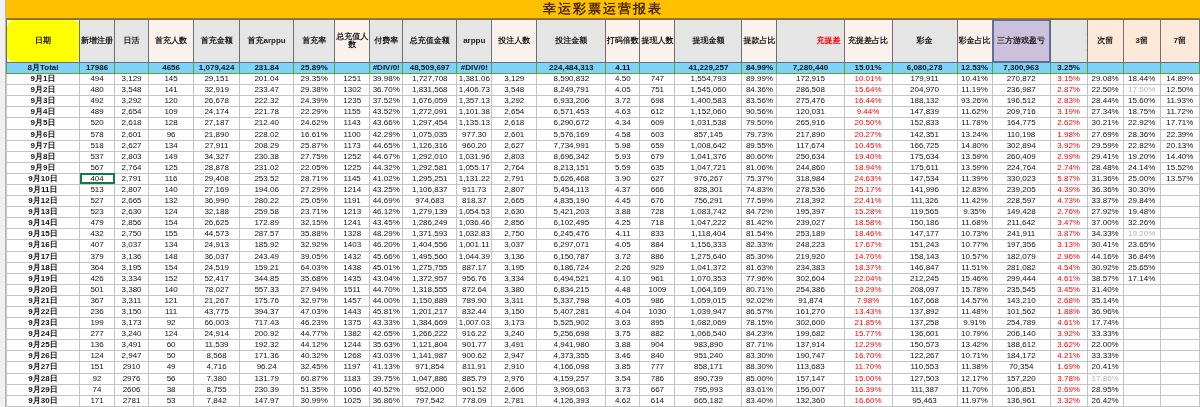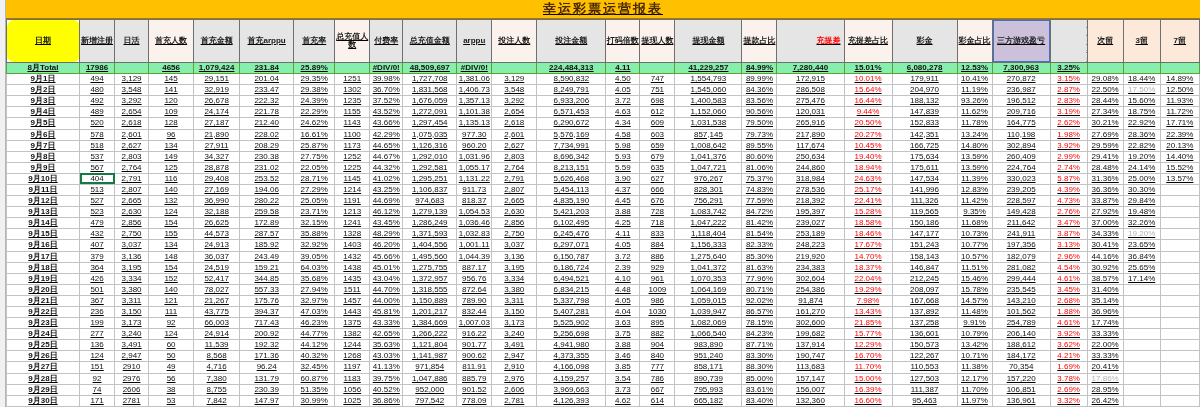--- a/index.html
+++ b/index.html
@@ -1,34 +1,34 @@
 <!DOCTYPE html>
 <html><head>
 <meta charset="utf-8">
 <style>
   html,body{margin:0;padding:0;background:#d7d7d7;font-family:"Liberation Sans","DejaVu Sans",sans-serif;}
   .screenshot{width:1200px;height:407px;overflow:hidden;background:#fff;position:relative;display:flex;}
   .rownum-strip{width:5px;background:#f1f1f1;border-right:1px solid #b5b5b5;flex:0 0 5px;}
-  .sheet{flex:1;min-width:0;text-decoration:underline;}
+  .sheet{flex:1;min-width:0;}
   .title-bar{height:18px;background:#FFC000;display:flex;align-items:center;justify-content:center;
              font-size:13px;font-weight:bold;color:#4a2800;letter-spacing:2px;border-bottom:1px solid #a87b00;}
   table{border-collapse:collapse;table-layout:fixed;width:1194px;}
   th,td{padding:0;overflow:hidden;white-space:nowrap;text-align:center;vertical-align:middle;}
   th{font-size:8px;font-weight:bold;color:#1a1a1a;border:1px solid #6f6f6f;height:28px;line-height:1.05;white-space:normal;}
   td{font-size:8px;color:#111;border:1px solid #c3c3c3;height:10.1px;line-height:10.1px;}
   
   .bg-yellow{background:#FFFF00;border-radius:7px;}
   .bg-rose{background:#e5e5e5;}
   .bg-light{background:#FBF1ED;}
   .bg-lavender{background:#CCC0DA;}
   .bg-cream{background:#FDE9D9;}
   .hdr-red{color:#FF0000;padding-left:36px;}
   .blue-border{box-shadow:inset 0 0 0 1px #4472C4;margin-left:16px;}
   
-  tr.total td{background:#86efac;font-weight:bold;border-color:#5f9f34;}
+  tr.total td{background:#7dd3fc;font-weight:bold;border-color:#5f9f34;}
   tr.day td.date{font-weight:bold;}
   td.red{color:#FF0000;}
   td.muted{color:#b3b3b3;}
   td.selected{outline:2px solid #107C41;outline-offset:-2px;position:relative;}
 </style>
 </head>
 <body>
 
 <div class="screenshot">
   <div class="rownum-strip"></div>
@@ -607,21 +607,21 @@
             <td class="">154</td>
             <td class="">24,519</td>
             <td class="">159.21</td>
             <td class="">64.03%</td>
             <td class="">1438</td>
             <td class="">45.01%</td>
             <td class="">1,275,755</td>
             <td class="">887.17</td>
             <td class="">3,195</td>
             <td class="">6,186,724</td>
-            <td class="">2.39</td>
+            <td class="">2.26</td>
             <td class="">929</td>
             <td class="">1,041,372</td>
             <td class="">81.63%</td>
             <td class="">234,383</td>
             <td class="red">18.37%</td>
             <td class="">146,847</td>
             <td class="">11.51%</td>
             <td class="">281,082</td>
             <td class="red">4.54%</td>
             <td class="">30.92%</td>

